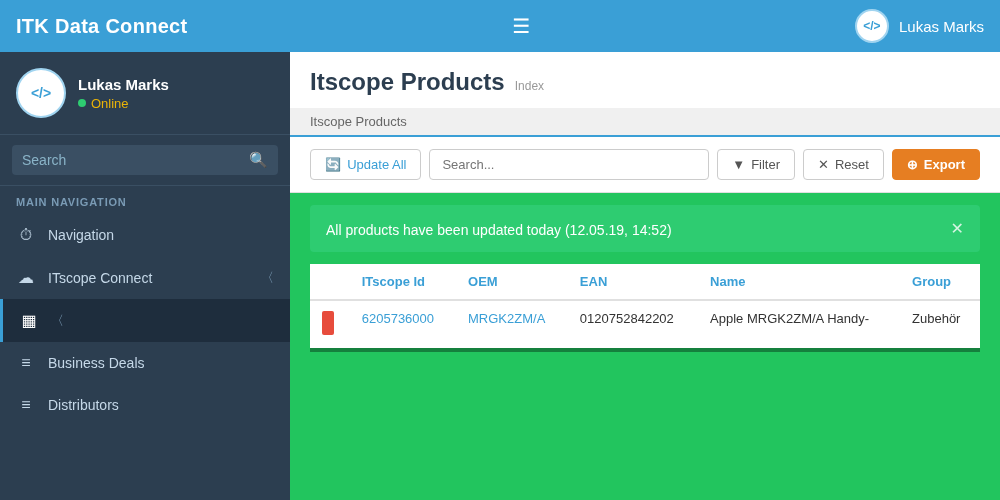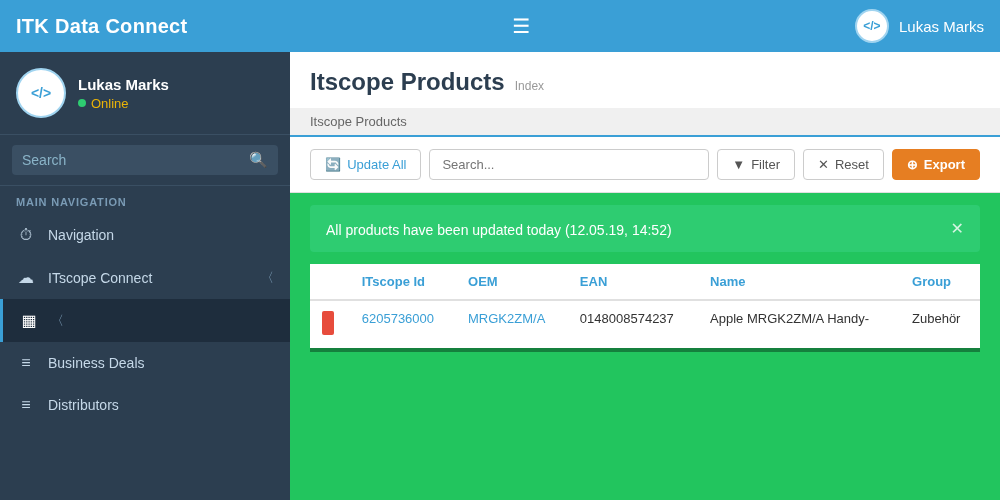--- a/index.html
+++ b/index.html
@@ -437,21 +437,21 @@
               <th>EAN</th>
               <th>Name</th>
               <th>Group</th>
             </tr>
           </thead>
         <tbody id="table-body">
             <tr>
       <td><span class="color-dot" style="background:#e74c3c"></span></td>
       <td class="td-link">6205736000</td>
       <td class="td-link">MRGK2ZM/A</td>
-      <td>0148008574237</td>
+      <td>0120752842202</td>
       <td>Apple MRGK2ZM/A Handy-</td>
       <td>Zubehör</td>
     </tr>
           </tbody>
       </table>
     </div>
 
   </main>
 </div>
 

